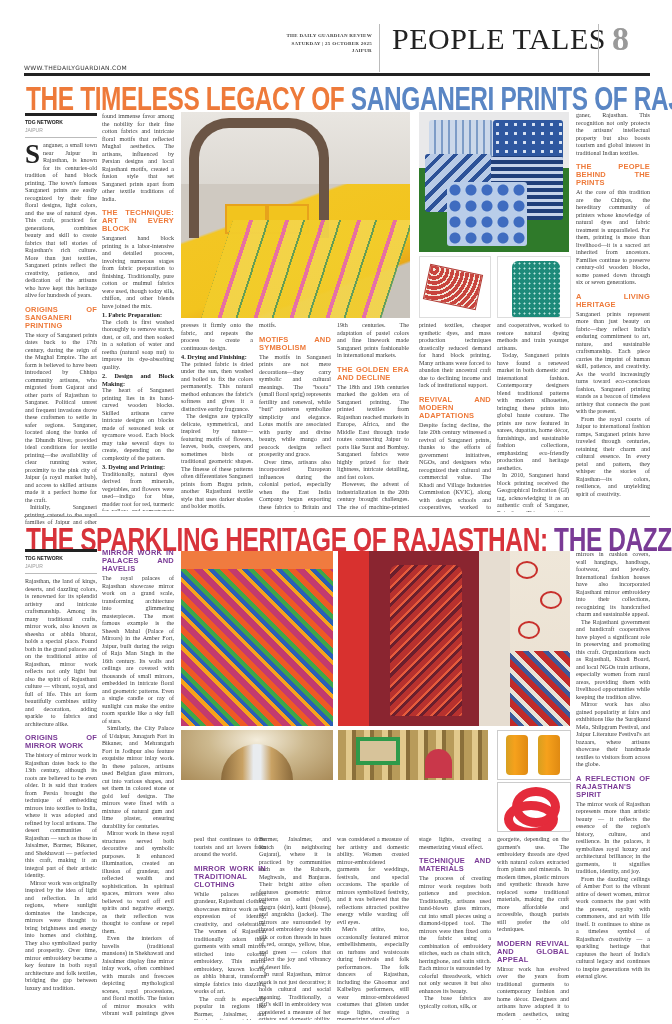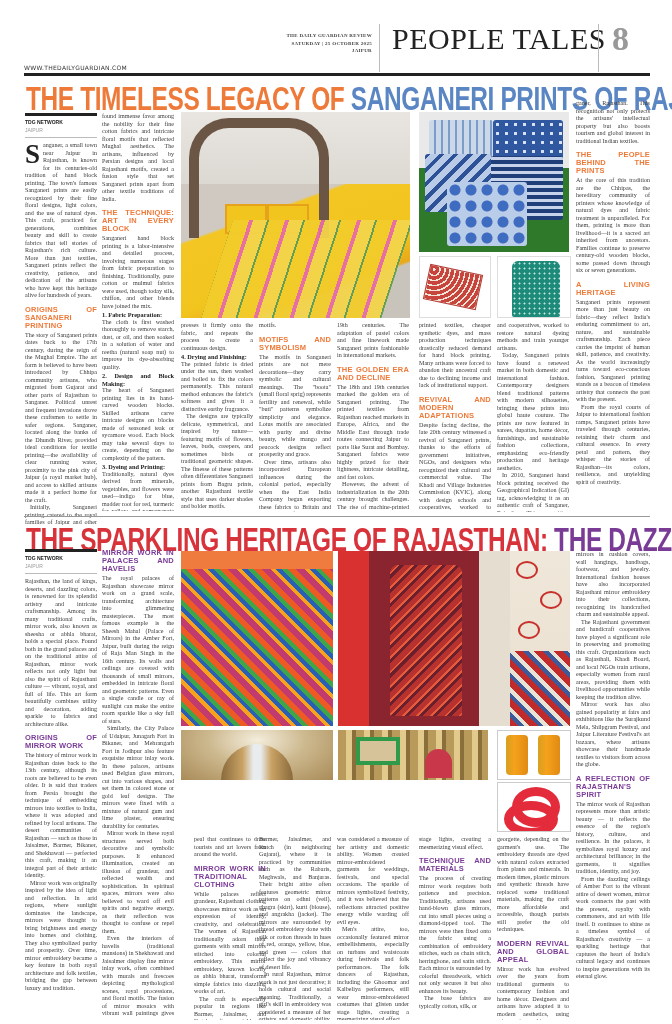--- a/index.html
+++ b/index.html
@@ -149,21 +149,21 @@
   <div class="sh orange">REVIVAL AND MODERN ADAPTATIONS</div>
   <p class="first">Despite facing decline, the late 20th century witnessed a revival of Sanganeri prints, thanks to the efforts of government initiatives, NGOs, and designers who recognized their cultural and commercial value. The Khadi and Village Industries Commission (KVIC), along with design schools and cooperatives, worked to restore natural dyeing methods and train younger artisans.</p>
 </div>
 
 <div class="abs col" style="left:497px;top:322px;width:72px;height:190px;overflow:hidden;">
   <p class="first">and cooperatives, worked to restore natural dyeing methods and train younger artisans.</p>
   <p>Today, Sanganeri prints have found a renewed market in both domestic and international fashion. Contemporary designers blend traditional patterns with modern silhouettes, bringing these prints into global haute couture. The prints are now featured in sarees, dupattas, home décor, furnishings, and sustainable fashion collections, emphasizing eco-friendly production and heritage aesthetics.</p>
   <p>In 2010, Sanganeri hand block printing received the Geographical Indication (GI) tag, acknowledging it as an authentic craft of Sanganer, Rajasthan. This recognition not only protects the artisans' intellectual property but also boosts tourism and global interest in traditional Indian textiles.</p>
 </div>
 
-<div class="abs col" style="left:576px;top:100px;width:74px;height:400px;overflow:hidden;">
+<div class="abs col" style="left:576px;top:112px;width:74px;height:400px;overflow:hidden;">
   <p class="first">ganer, Rajasthan. This recognition not only protects the artisans' intellectual property but also boosts tourism and global interest in traditional Indian textiles.</p>
   <div class="sh orange">THE PEOPLE BEHIND THE PRINTS</div>
   <p class="first">At the core of this tradition are the Chhipas, the hereditary community of printers whose knowledge of natural dyes and fabric treatment is unparalleled. For them, printing is more than livelihood—it is a sacred art inherited from ancestors. Families continue to preserve century-old wooden blocks, some passed down through six or seven generations.</p>
   <div class="sh orange">A LIVING HERITAGE</div>
   <p class="first">Sanganeri prints represent more than just beauty on fabric—they reflect India's enduring commitment to art, nature, and sustainable craftsmanship. Each piece carries the imprint of human skill, patience, and creativity. As the world increasingly turns toward eco-conscious fashion, Sanganeri printing stands as a beacon of timeless artistry that connects the past with the present.</p>
   <p>From the royal courts of Jaipur to international fashion ramps, Sanganeri prints have traveled through centuries, retaining their charm and cultural essence. In every petal and pattern, they whisper the stories of Rajasthan—its colors, resilience, and unyielding spirit of creativity.</p>
 </div>
 
 <div class="abs hr2"></div>
 

